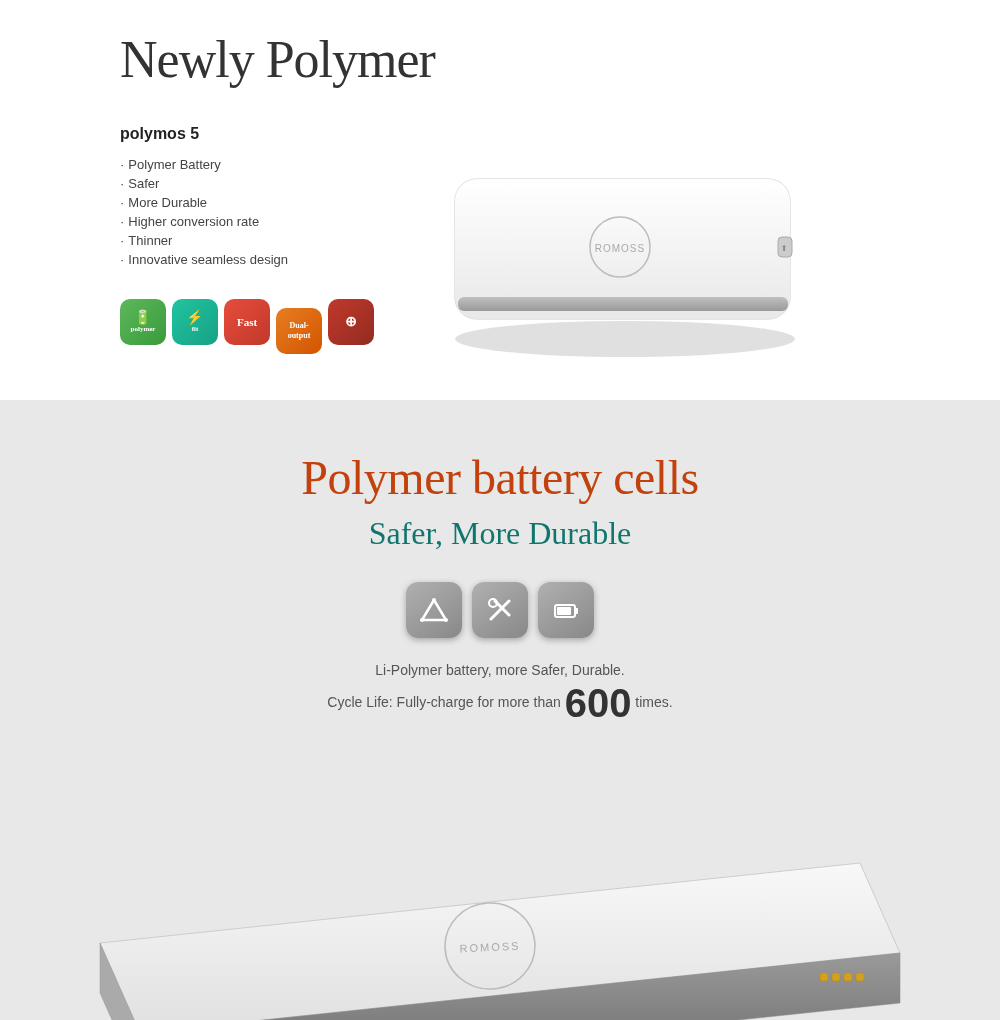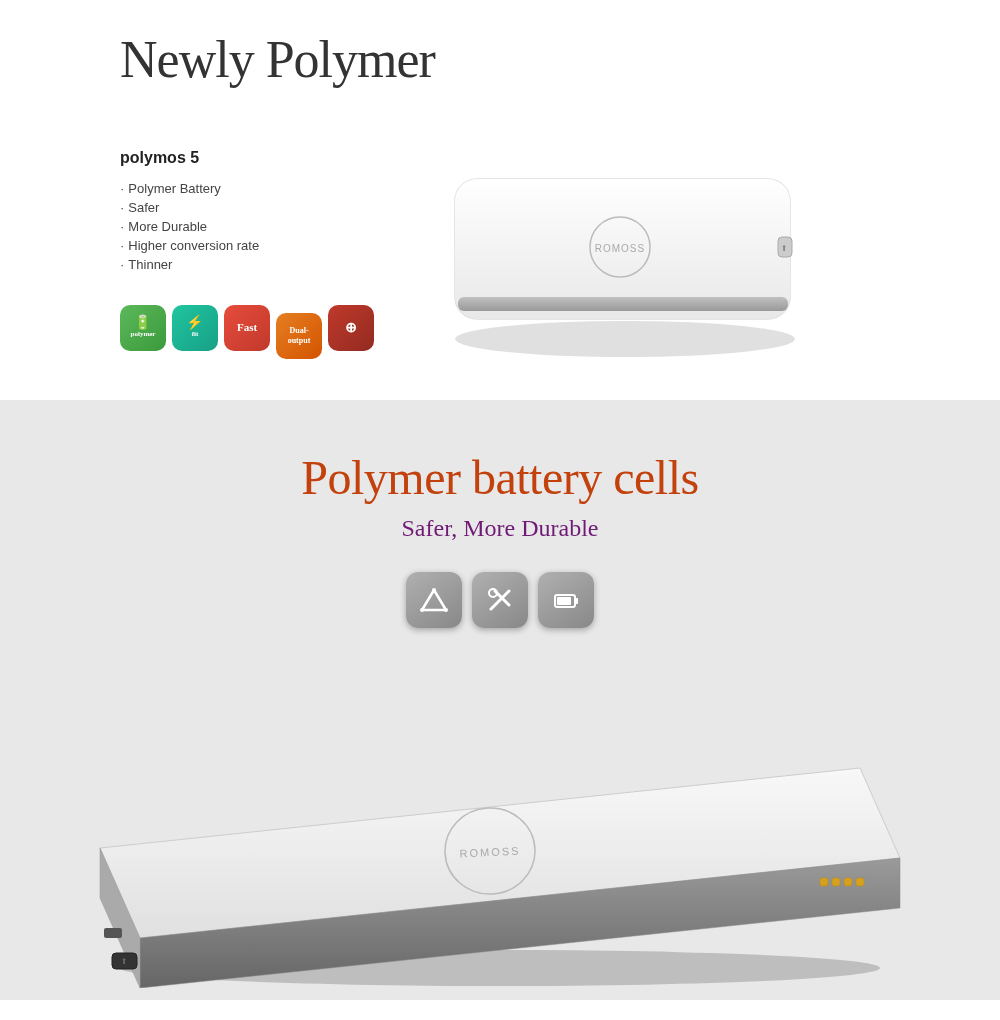--- a/index.html
+++ b/index.html
@@ -25,21 +25,21 @@
       font-size: 52px;
       font-weight: 300;
       color: #333;
       font-family: 'Georgia', 'Times New Roman', serif;
       letter-spacing: -1px;
       margin-bottom: 20px;
     }
 
     .product-content {
       display: flex;
-      align-items: flex-end;
+      align-items: center;
       position: relative;
     }
 
     .product-info {
       flex: 0 0 320px;
       padding-top: 10px;
     }
 
     .product-name {
       font-size: 16px;
@@ -127,23 +127,23 @@
     .polymer-title {
       font-size: 48px;
       font-weight: 300;
       color: #c2410c;
       font-family: 'Georgia', 'Times New Roman', serif;
       margin-bottom: 10px;
       letter-spacing: -0.5px;
     }
 
     .polymer-subtitle {
-      font-size: 24px;
+      font-size: 32px;
       font-weight: 300;
-      color: #701a75;
+      color: #0f766e;
       font-family: 'Georgia', 'Times New Roman', serif;
       margin-bottom: 30px;
     }
 
     .icon-row {
       display: flex;
       justify-content: center;
       gap: 10px;
       margin-bottom: 20px;
     }
@@ -204,20 +204,21 @@
 
     <div class="product-content">
       <div class="product-info">
         <div class="product-name">polymos 5</div>
         <ul class="product-features">
           <li>Polymer Battery</li>
           <li>Safer</li>
           <li>More Durable</li>
           <li>Higher conversion rate</li>
           <li>Thinner</li>
+          <li>Innovative seamless design</li>
         </ul>
         <div class="badge-row">
           <div class="badge badge-green">
             <span class="badge-icon">🔋</span>
             <span class="badge-label">polymer</span>
           </div>
           <div class="badge badge-teal">
             <span class="badge-icon">⚡</span>
             <span class="badge-label">fit</span>
           </div>
@@ -291,20 +292,28 @@
       </div>
       <div class="feature-icon">
         <svg width="28" height="28" viewBox="0 0 28 28">
           <rect x="3" y="9" width="20" height="12" rx="2" fill="none" stroke="white" stroke-width="2"></rect>
           <rect x="23" y="12" width="3" height="6" rx="1" fill="white"></rect>
           <rect x="5" y="11" width="14" height="8" rx="1" fill="white"></rect>
         </svg>
       </div>
     </div>
 
+    <div class="description-text">
+      <div>Li-Polymer battery, more Safer, Durable.</div>
+      <div>
+        <span>Cycle Life: Fully-charge for more than</span>
+        <span class="big-num">600</span>
+        <span>times.</span>
+      </div>
+    </div>
   </div>
 
   <div class="device-bottom-section">
     <svg width="1000" height="320" viewBox="0 0 1000 320">
       <defs>
         <linearGradient id="topSurface" x1="0" y1="0" x2="0" y2="1">
           <stop offset="0%" stop-color="#f8f8f8"></stop>
           <stop offset="100%" stop-color="#e0e0e0"></stop>
         </linearGradient>
         <linearGradient id="frontFace" x1="0" y1="0" x2="0" y2="1">

